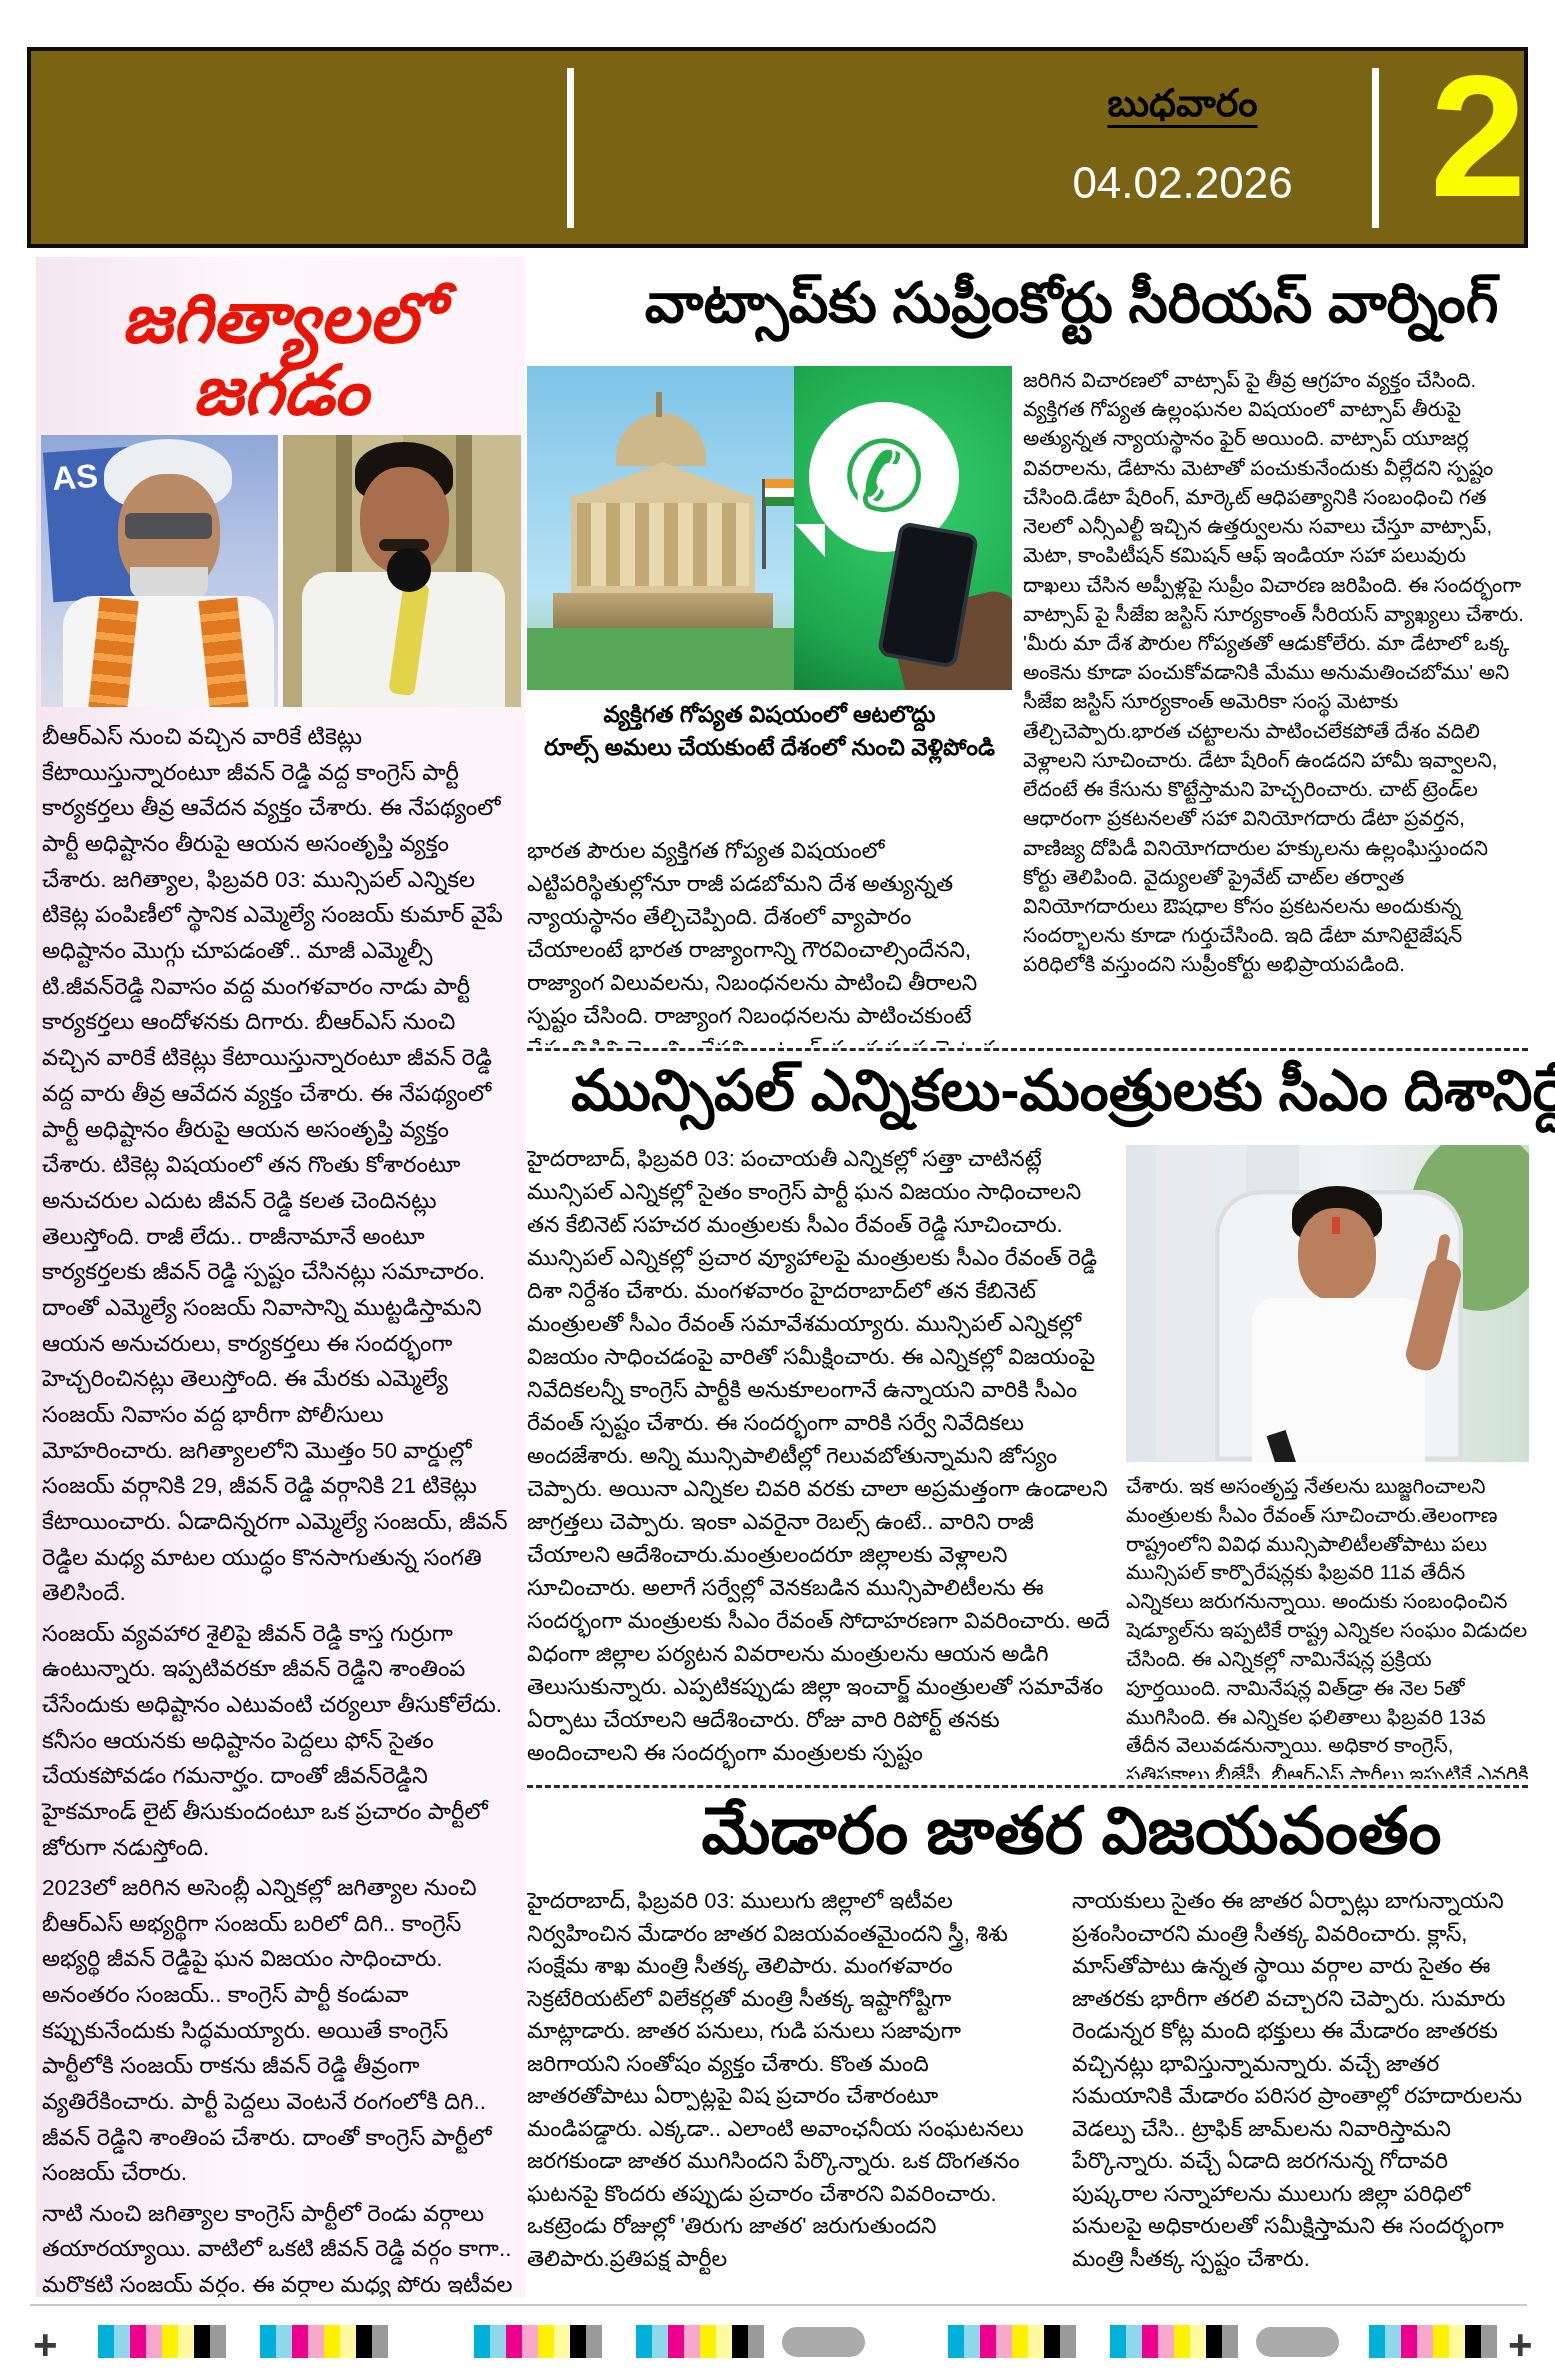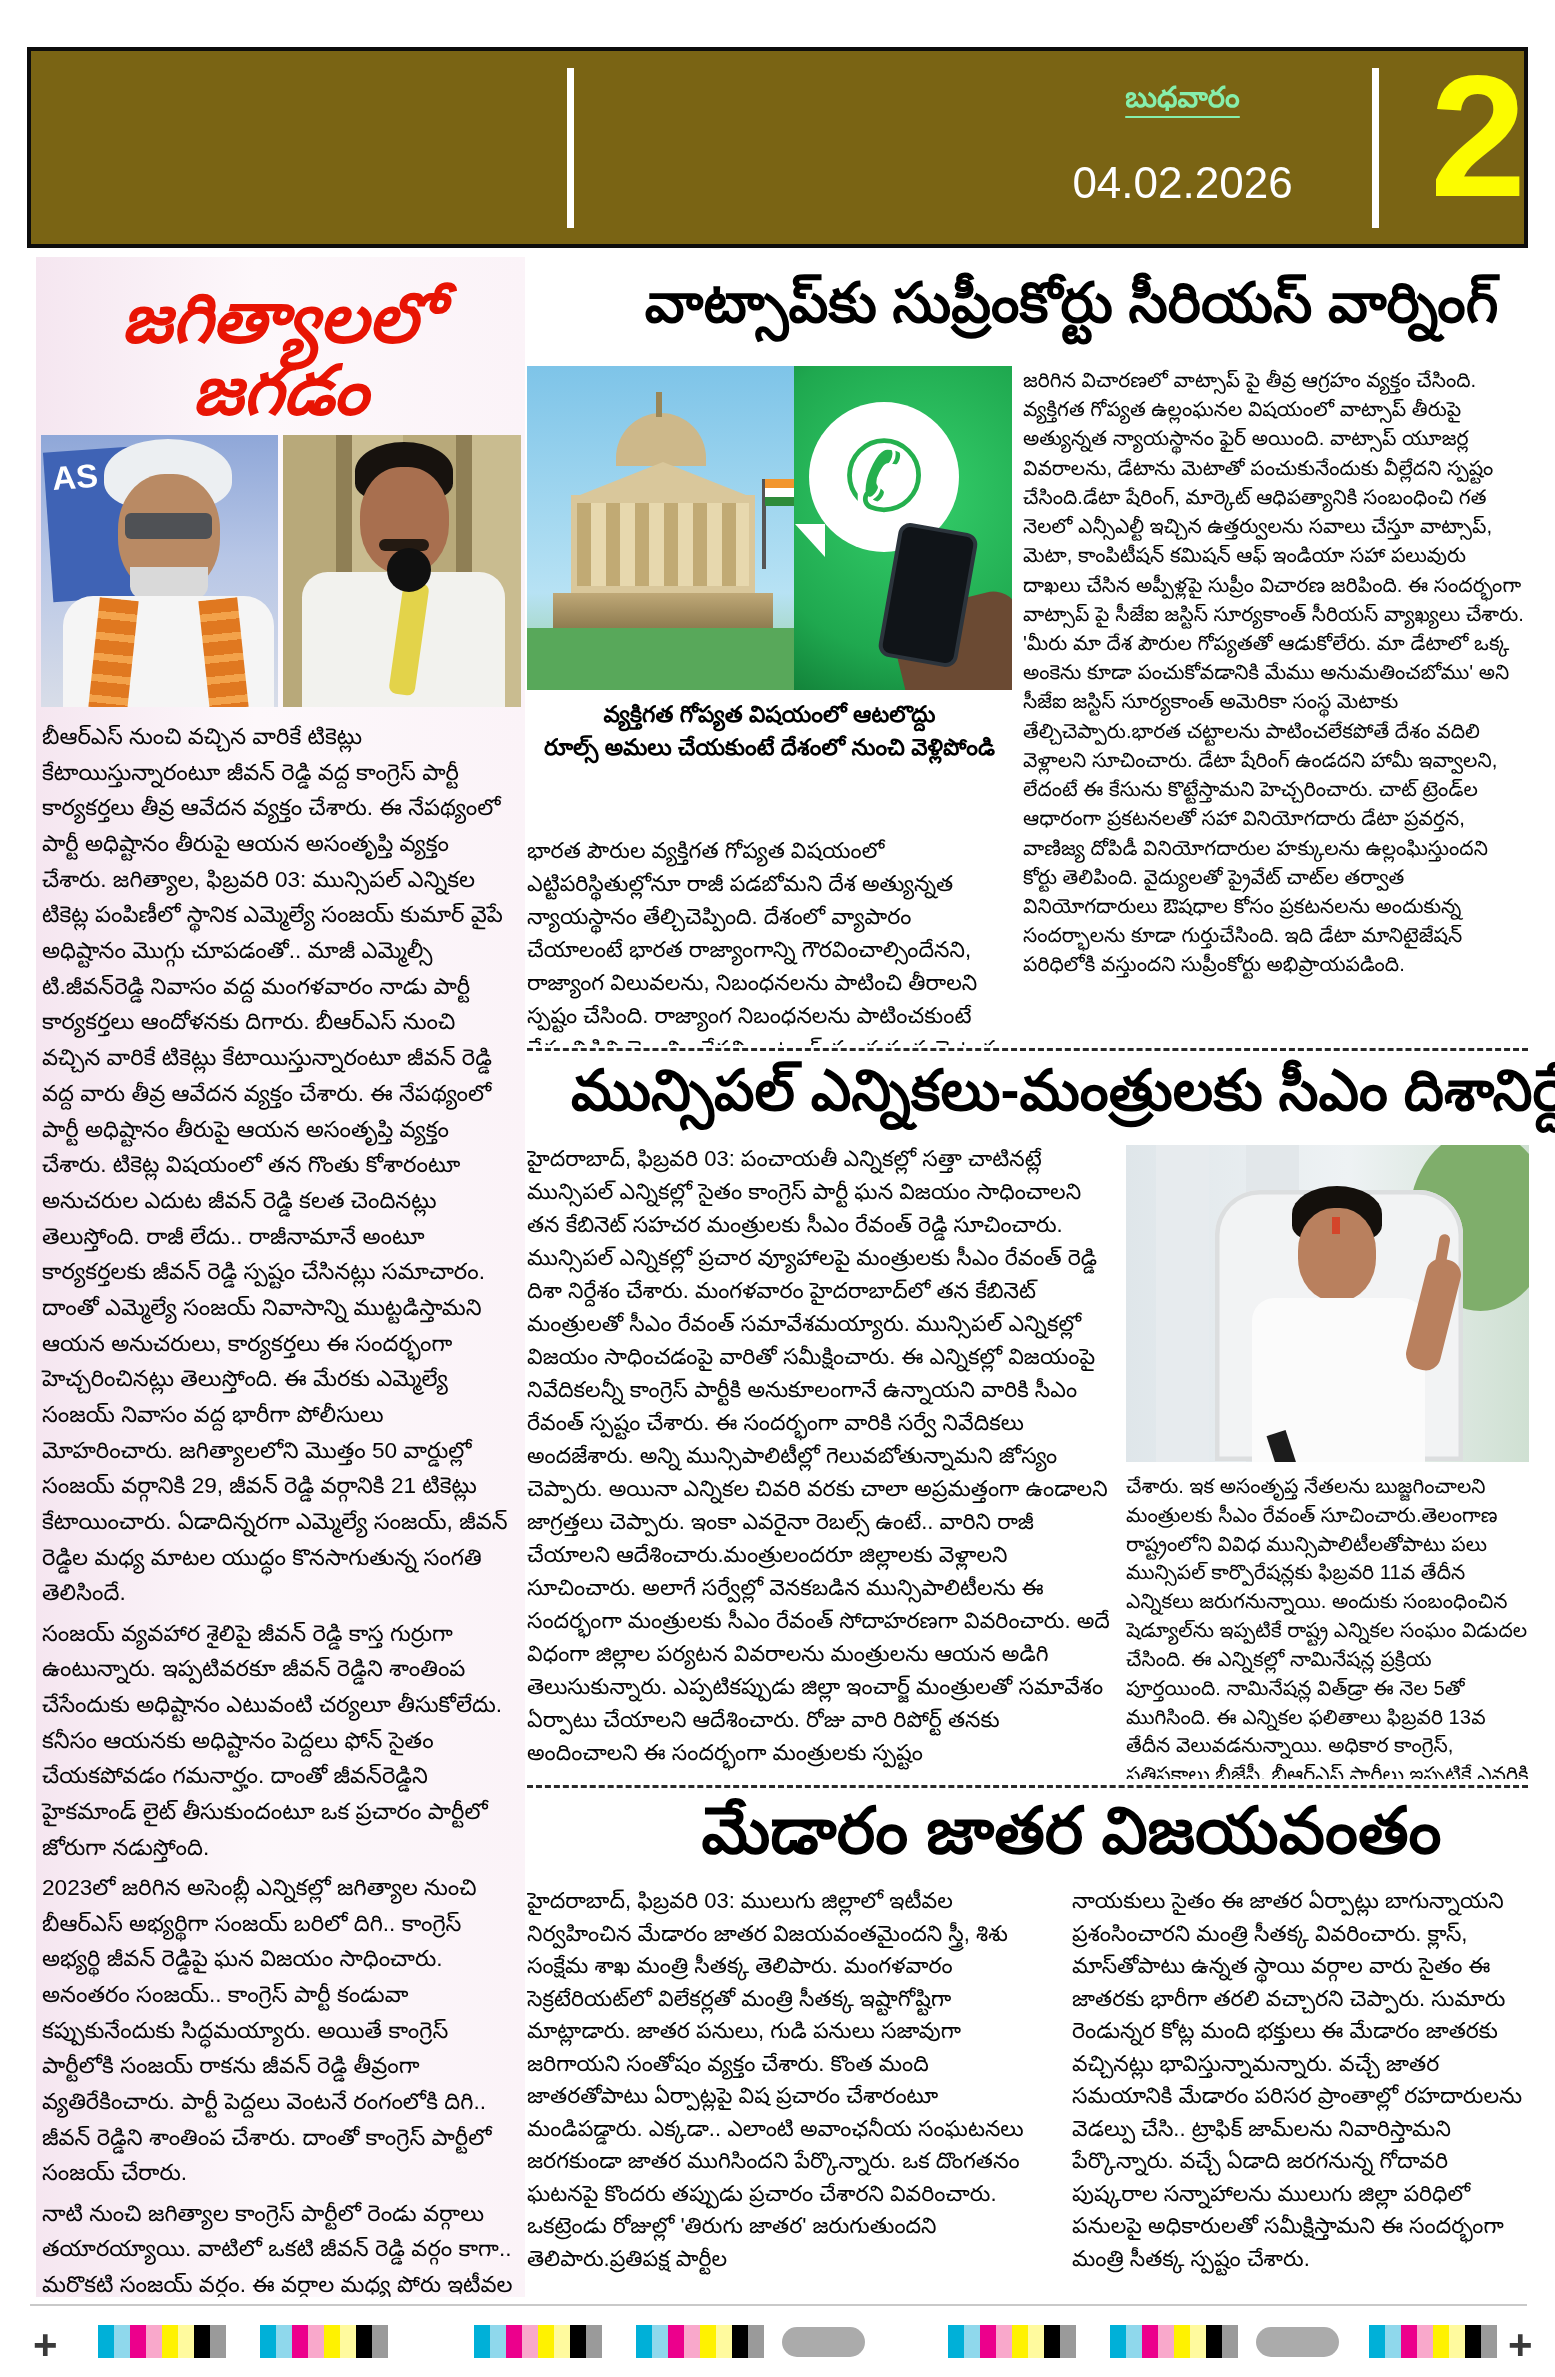--- a/index.html
+++ b/index.html
@@ -12,22 +12,22 @@
   .logo-box{position:absolute;left:29px;top:10.5px;width:491px;height:172px;background:#27217d;}
   .logo-state{position:absolute;left:150px;top:10.5px;font-size:22.6px;font-weight:bold;color:#fff;}
   .logo-title{position:absolute;left:0;right:0;top:29px;text-align:center;font-size:78px;
               font-weight:bold;color:#fff;font-style:italic;line-height:1;white-space:nowrap;}
   .logo-editor{position:absolute;left:16.6px;bottom:33px;font-size:18px;color:#fff;}
   .logo-editor-name{position:absolute;left:16.6px;bottom:6px;font-size:21px;font-weight:bold;color:#fff;white-space:nowrap;}
   .logo-digital{position:absolute;right:45px;bottom:6px;font-size:21px;font-weight:bold;color:#ffe400;white-space:nowrap;}
   .mast-div{position:absolute;top:16.6px;width:6.8px;height:160px;background:#fff;}
   .gn-title{position:absolute;left:553px;top:45px;width:466px;text-align:center;font-size:56px;
             font-weight:bold;color:#fcfc00;font-style:italic;line-height:1.4;white-space:nowrap;}
-  .mast-day{position:absolute;left:1031px;top:30px;width:241px;text-align:center;font-size:29px;
-            font-weight:bold;color:#86efac;text-decoration:underline;text-underline-offset:9px;}
+  .mast-day{position:absolute;left:1031px;top:30px;width:241px;text-align:center;font-size:38px;
+            font-weight:bold;color:#000000;text-decoration:underline;text-underline-offset:9px;font-family:Liberation Serif, serif;}
   .mast-date{position:absolute;left:1031px;top:107px;width:241px;text-align:center;font-size:44px;color:#fff;}
   .mast-pagenum{position:absolute;left:1366px;top:-10.5px;width:162px;text-align:center;
                 font-size:173px;font-weight:bold;color:#fcfc00;line-height:1.1;}
 
   
   .left-col{position:absolute;left:36px;top:257px;width:489px;height:2040px;
             background:linear-gradient(90deg,#f5e6f0 0%,#fdf8fb 45%,#fbf3f8 100%);overflow:hidden;}
   .left-headline{margin:25.6px 4.5px 7.5px 4.5px;text-align:center;color:#e81404;font-size:69px;
                  font-weight:bold;font-style:italic;line-height:1.05;}
   .left-subhead{margin:27px 4.5px 6px 4.5px;background:#f8cf92;padding:12px 7.5px;text-align:center;

